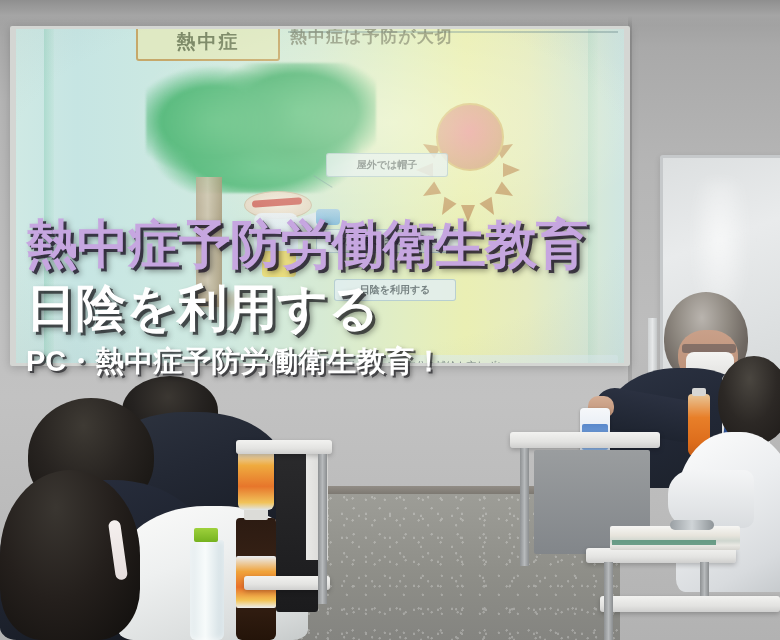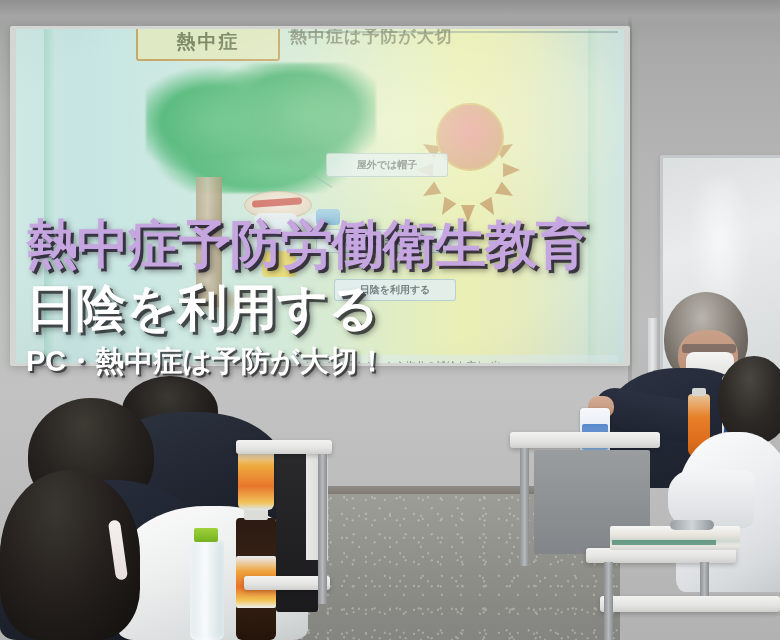--- a/index.html
+++ b/index.html
@@ -300,16 +300,16 @@
   <div style="position:absolute;left:306px;top:440px;width:22px;height:120px;
               background:linear-gradient(90deg,#e9e9e7,#d4d4d2);"></div>
 
   <div class="desk" style="left:236px;top:440px;width:96px;height:14px;"></div>
   <div class="desk" style="left:244px;top:576px;width:86px;height:14px;"></div>
   <div class="desk-leg" style="left:318px;top:454px;width:9px;height:150px;"></div>
 
   <div class="overlay">
     <div class="t-line1">熱中症予防労働衛生教育</div>
     <div class="t-line2">日陰を利用する</div>
-    <div class="t-line3">PC・熱中症は予防が大切！</div>
+    <div class="t-line3">PC・熱中症予防労働衛生教育！</div>
   </div>
 
 </div>
 
 </body></html>

